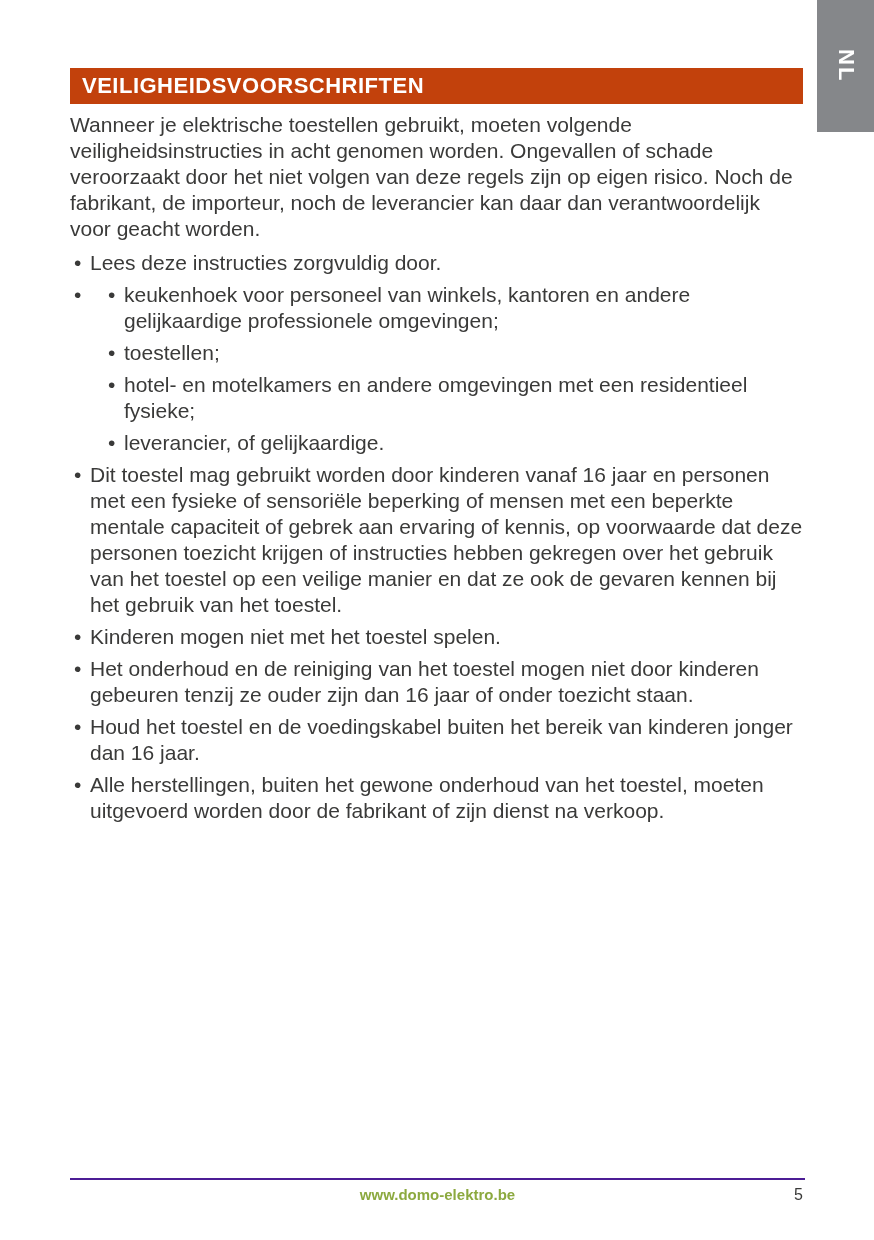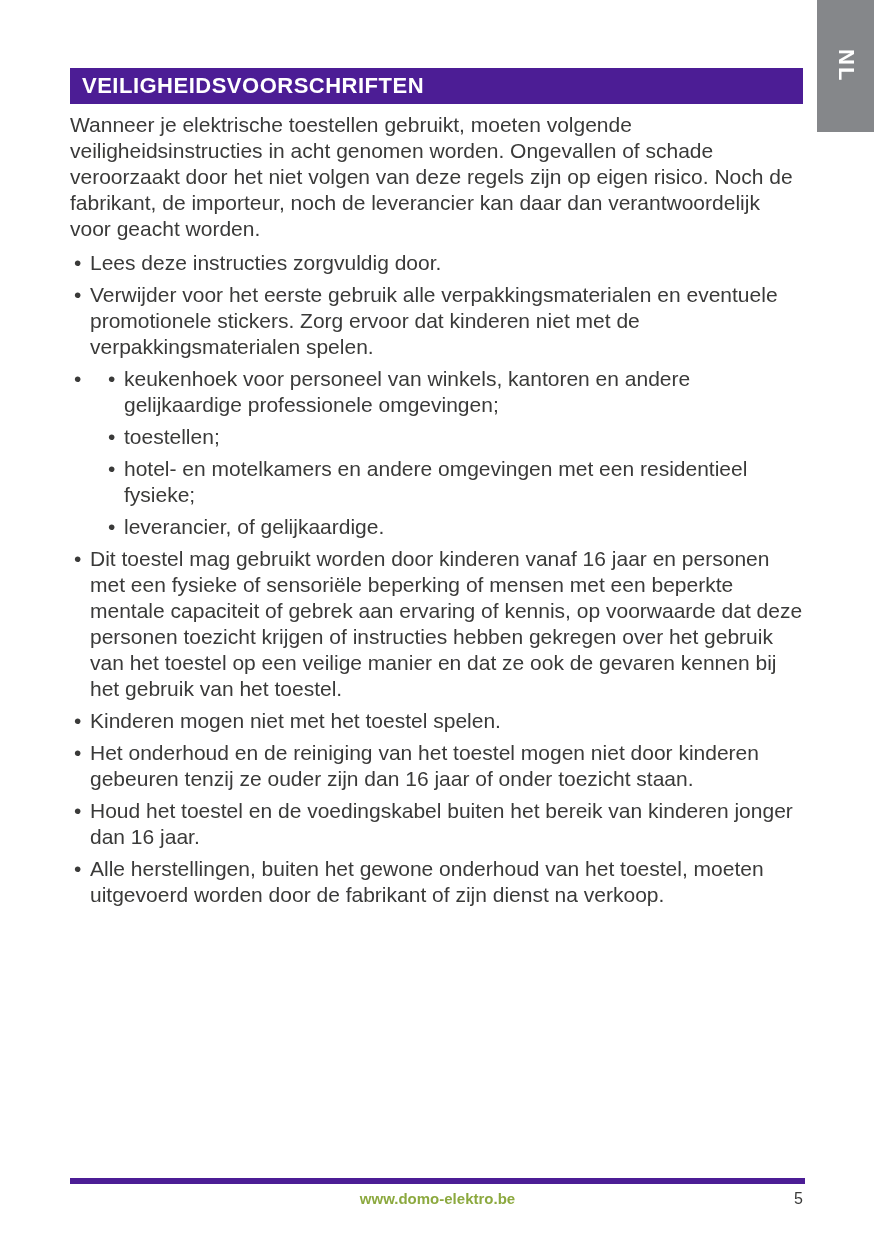--- a/index.html
+++ b/index.html
@@ -31,21 +31,21 @@
     font-size: 22px;
     letter-spacing: 2px;
   }
   .content {
     position: absolute;
     left: 70px; top: 68px;
     width: 733px;
   }
   .header-bar {
     width: 733px; height: 36px;
-    background: #4c1d95;
+    background: #c2410c;
     display: flex;
     align-items: center;
     padding-left: 12px;
   }
   .header-bar span {
     color: #ffffff;
     font-weight: bold;
     font-size: 22px;
     letter-spacing: 0.5px;
   }
@@ -80,21 +80,21 @@
   ul.sub-bullets > li::before {
     content: "\2022";
     position: absolute;
     left: 2px; top: 0;
   }
   .footer {
     position: absolute;
     left: 70px;
     top: 1178px;
     width: 735px;
-    border-top: 6px solid #4c1d95;
+    border-top: 2px solid #4c1d95;
     padding-top: 6px;
   }
   .footer-row {
     position: relative;
     height: 22px;
   }
   .footer-url {
     position: absolute;
     left: 0; right: 0;
     text-align: center;
@@ -120,21 +120,20 @@
 
   <div class="content">
     <div class="header-bar">
       <span>VEILIGHEIDSVOORSCHRIFTEN</span>
     </div>
 
     <div class="body-text">
       <p class="intro">Wanneer je elektrische toestellen gebruikt, moeten volgende veiligheidsinstructies in acht genomen worden. Ongevallen of schade veroorzaakt door het niet volgen van deze regels zijn op eigen risico. Noch de fabrikant, de importeur, noch de leverancier kan daar dan verantwoordelijk voor geacht worden.</p>
       <ul class="bullets" id="bullet-list">
           <li><span>Lees deze instructies zorgvuldig door.</span></li>
-          <li><span>Verwijder voor het eerste gebruik alle verpakkingsmaterialen en eventuele promotionele stickers. Zorg ervoor dat kinderen niet met de verpakkingsmaterialen spelen.</span></li>
           <li><ul class="sub-bullets">
               <li>keukenhoek voor personeel van winkels, kantoren en andere gelijkaardige professionele omgevingen;</li>
               <li>toestellen;</li>
               <li>hotel- en motelkamers en andere omgevingen met een residentieel fysieke;</li>
               <li>leverancier, of gelijkaardige.</li>
             </ul></li>
           <li><span>Dit toestel mag gebruikt worden door kinderen vanaf 16 jaar en personen met een fysieke of sensoriële beperking of mensen met een beperkte mentale capaciteit of gebrek aan ervaring of kennis, op voorwaarde dat deze personen toezicht krijgen of instructies hebben gekregen over het gebruik van het toestel op een veilige manier en dat ze ook de gevaren kennen bij het gebruik van het toestel.</span></li>
           <li><span>Kinderen mogen niet met het toestel spelen.</span></li>
           <li><span>Het onderhoud en de reiniging van het toestel mogen niet door kinderen gebeuren tenzij ze ouder zijn dan 16 jaar of onder toezicht staan.</span></li>
           <li><span>Houd het toestel en de voedingskabel buiten het bereik van kinderen jonger dan 16 jaar.</span></li>

